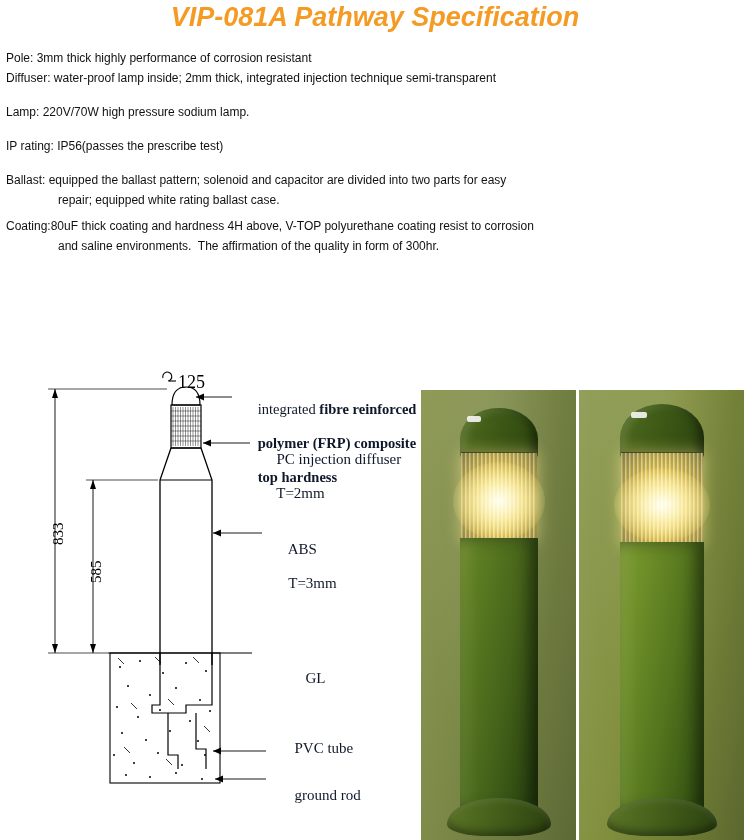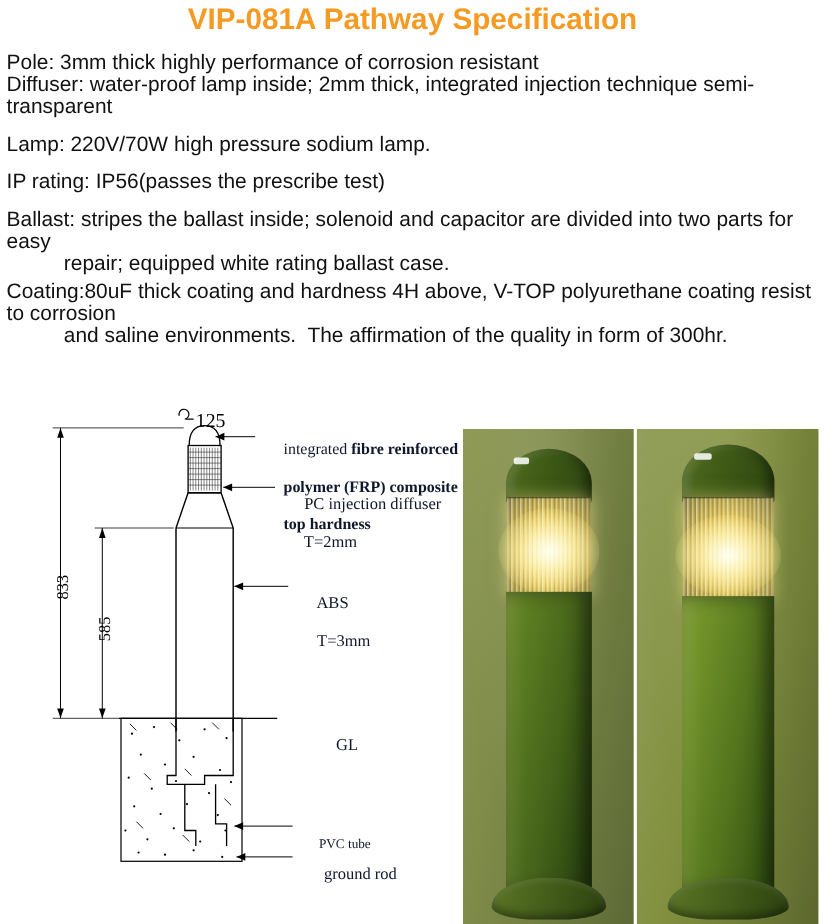--- a/index.html
+++ b/index.html
@@ -19,31 +19,32 @@
     width: 750px;
     height: 840px;
   }
   .title {
     position: absolute;
     top: 2px;
     left: 0;
     width: 750px;
     text-align: center;
     font-family: "Liberation Sans", sans-serif;
+    font-style: italic;
     font-weight: bold;
     font-size: 27px;
     color: #F59A23;
     letter-spacing: 0px;
   }
   .specs {
     position: absolute;
     top: 48px;
     left: 6px;
     width: 740px;
-    font-size: 19px;
+    font-size: 12px;
     color: #111111;
     line-height: 20px;
   }
   .spec-line {
     margin: 0 0 0 0;
     white-space: pre-wrap;
   }
   .spec-gap {
     height: 14px;
   }
@@ -180,21 +181,21 @@
   <div class="title">VIP-081A Pathway Specification</div>
 
   <div class="specs">
     <div class="spec-line">Pole: 3mm thick highly performance of corrosion resistant</div>
     <div class="spec-line">Diffuser: water-proof lamp inside; 2mm thick, integrated injection technique semi-transparent</div>
     <div class="spec-gap"></div>
     <div class="spec-line">Lamp: 220V/70W high pressure sodium lamp.</div>
     <div class="spec-gap"></div>
     <div class="spec-line">IP rating: IP56(passes the prescribe test)</div>
     <div class="spec-gap"></div>
-    <div class="spec-line">Ballast: stripes the ballast inside; solenoid and capacitor are divided into two parts for easy</div>
+    <div class="spec-line">Ballast: equipped the ballast pattern; solenoid and capacitor are divided into two parts for easy</div>
     <div class="spec-line spec-indent2">repair; equipped white rating ballast case.</div>
     <div style="height:6px"></div>
     <div class="spec-line">Coating:80uF thick coating and hardness 4H above, V-TOP polyurethane coating resist to corrosion</div>
     <div class="spec-line spec-indent2">and saline environments.  The affirmation of the quality in form of 300hr.</div>
   </div>
 
   <div class="drawing">
     <svg width="420" height="485" viewBox="0 0 420 485">
       <g stroke="#000" fill="none" stroke-width="1.1">
 
@@ -324,21 +325,21 @@
 
     <div class="dwg-label" style="left:266px; top:169px; width:120px; font-size:15px;">
       <span>ABS</span><br>
       <span>T=3mm</span>
     </div>
 
     <div class="dwg-label" style="left:283px; top:298px; font-size:15px;">
       <span>GL</span>
     </div>
 
-    <div class="dwg-label" style="left:272px; top:387px; font-size:12px;">
+    <div class="dwg-label" style="left:272px; top:368px; font-size:15px;">
       <span>PVC tube</span>
     </div>
 
     <div class="dwg-label" style="left:272px; top:415px; font-size:15px;">
       <span>ground rod</span>
     </div>
   </div>
 
   <div class="photos">
 

